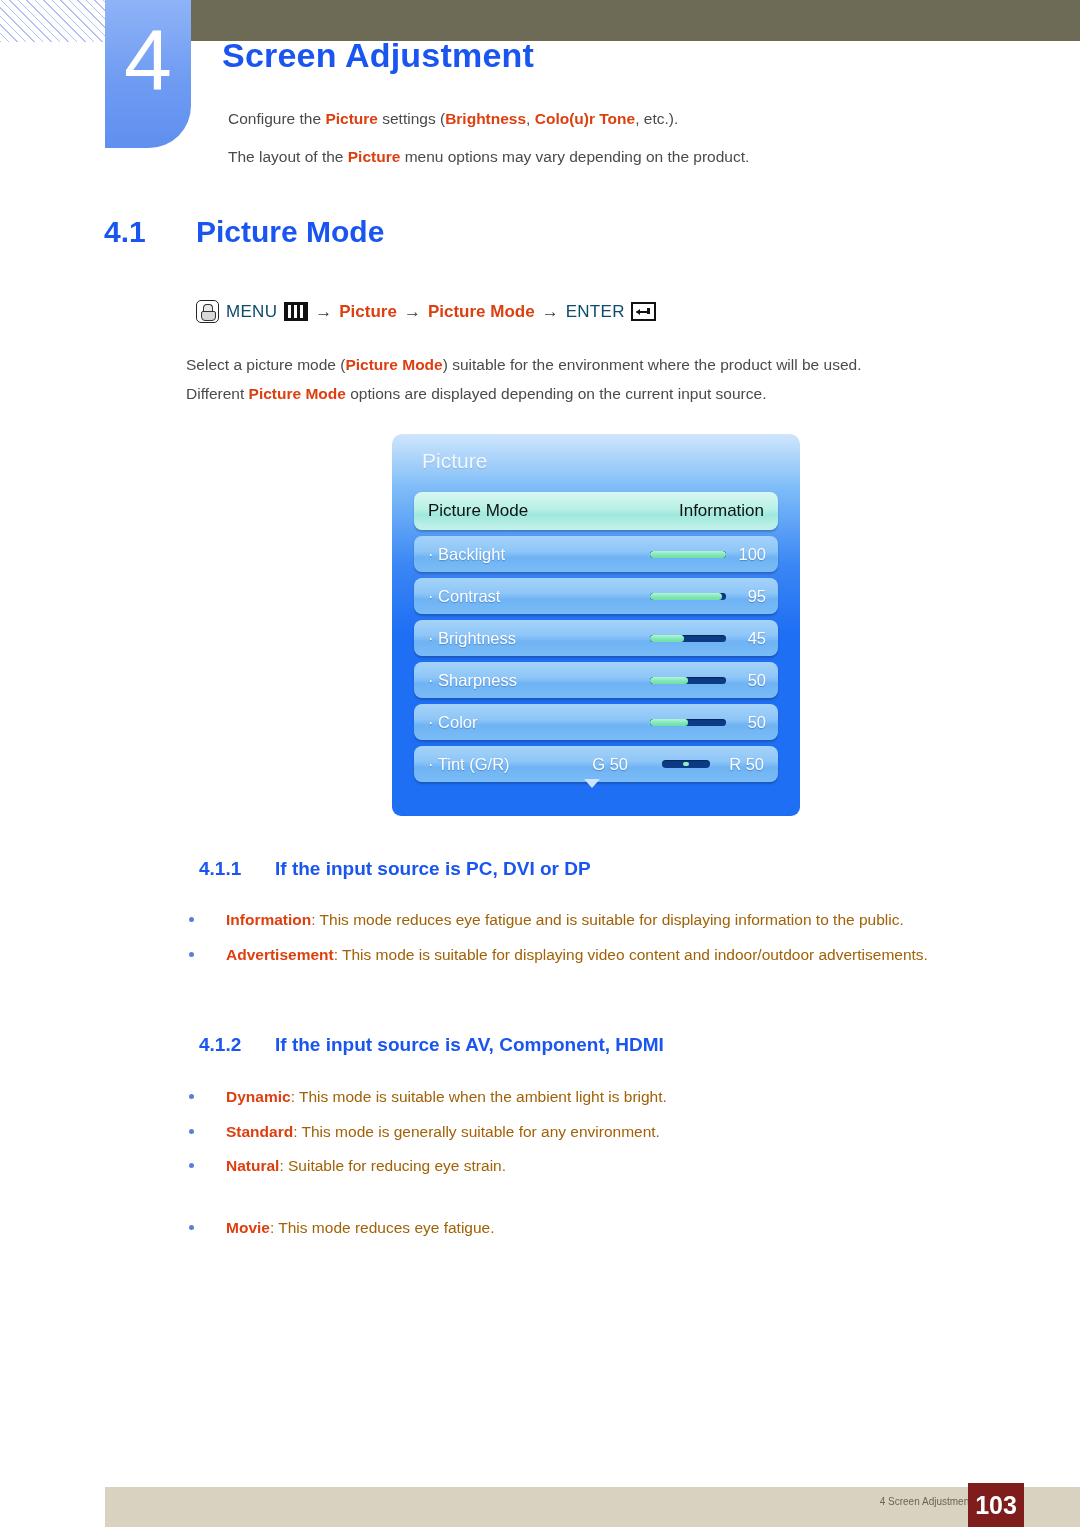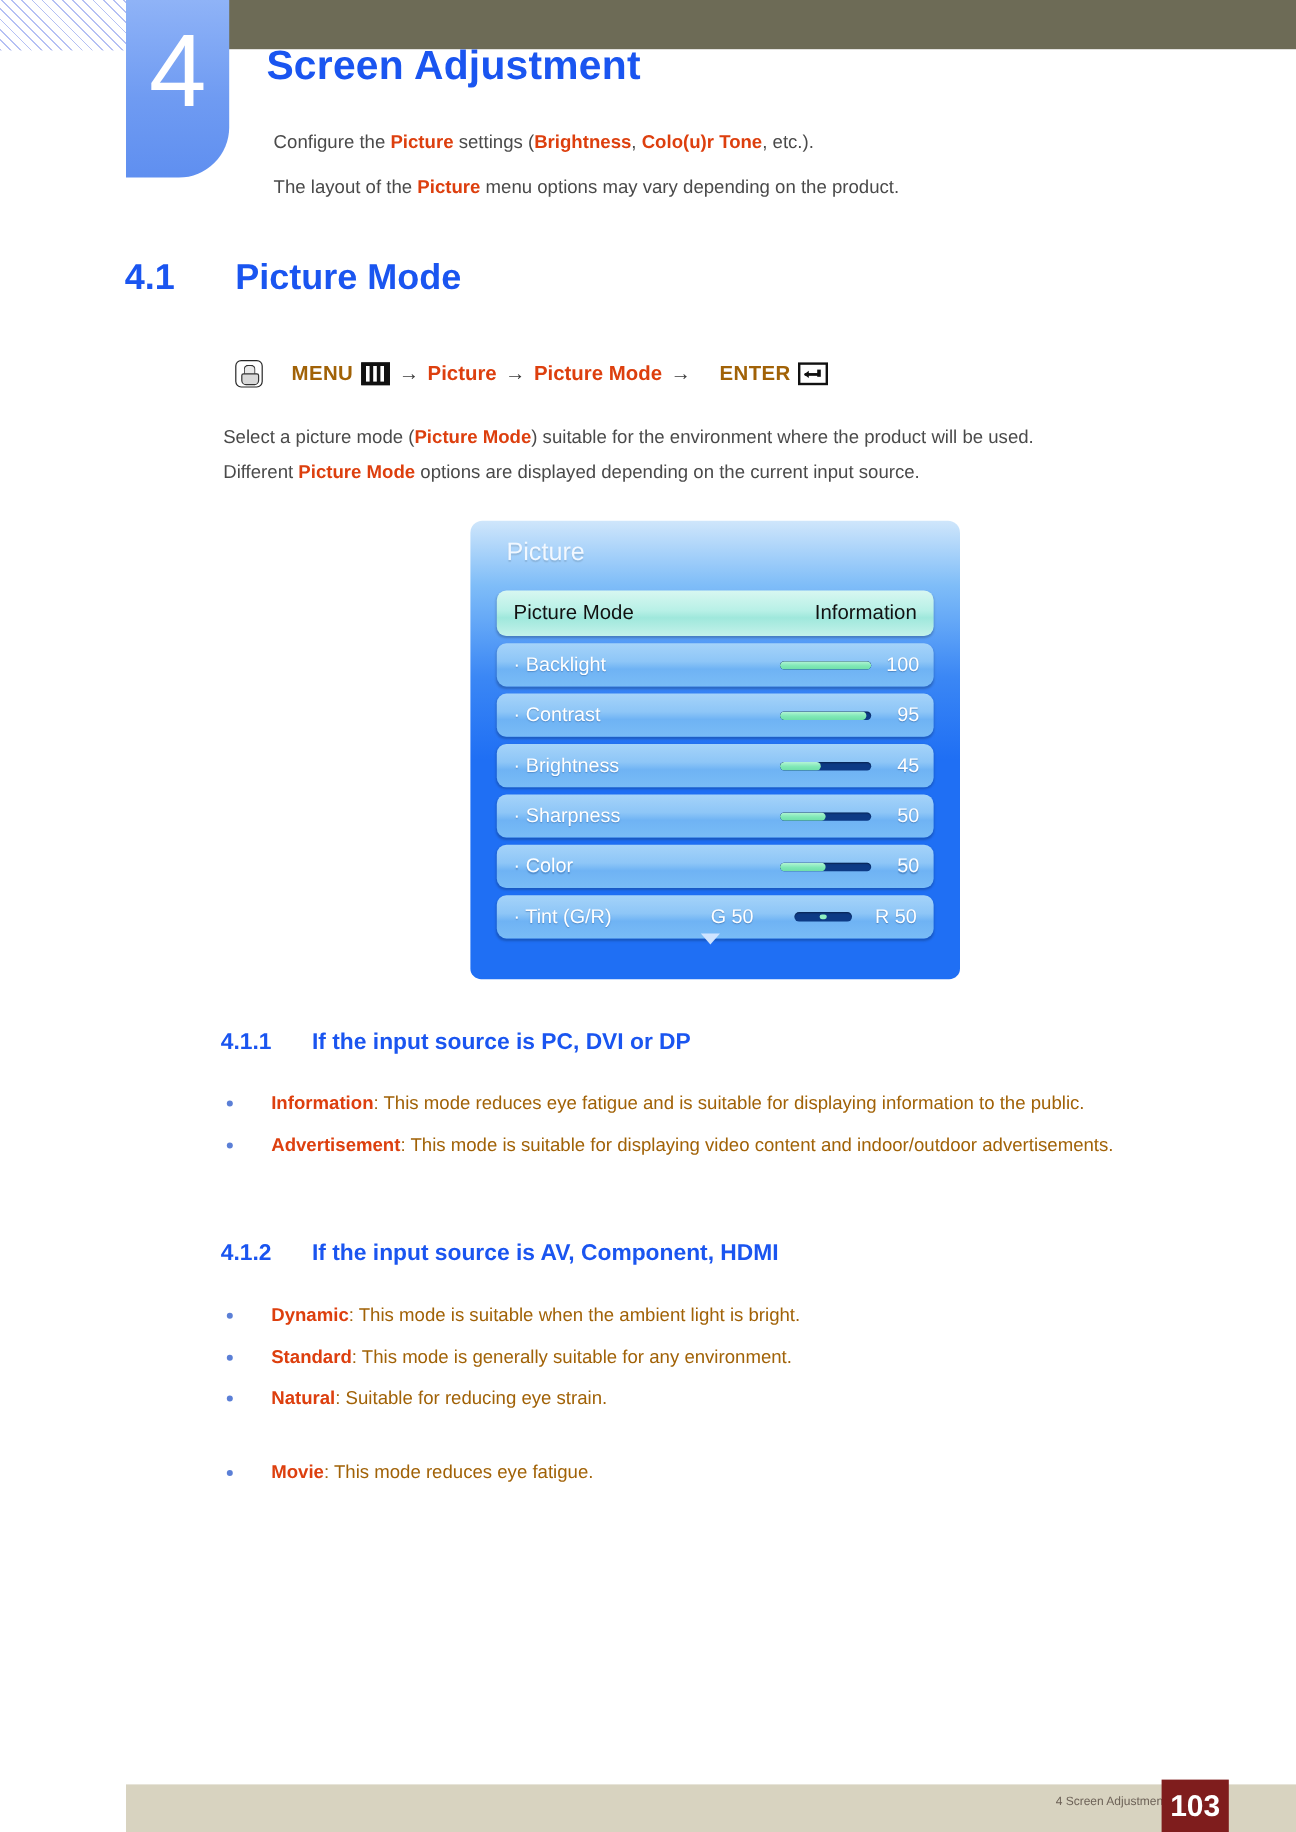--- a/index.html
+++ b/index.html
@@ -118,24 +118,23 @@
   .icon-hand::after {
     content: "";
     position: absolute;
     left: 4px; top: 10px;
     width: 13px; height: 8px;
     background: #d9d9d9;
     border: 1.4px solid #333;
     border-radius: 2px 2px 4px 4px;
   }
   .lbl-menu, .lbl-enter {
-    color: #a16207;
-    font-weight: bold;
+    color: #0c4a6e;
+    font-weight: normal;
     letter-spacing: 0.3px;
-    margin-left: 17px;
   }
   .icon-menubars {
     display: inline-block;
     width: 24px; height: 19px;
     background: #111;
     position: relative;
     box-sizing: border-box;
     border: 2px solid #111;
     vertical-align: middle;
   }
@@ -335,21 +334,21 @@
 
   
   .sec-h2 {
     position: absolute;
     left: 184px;
     font-size: 19px;
     font-weight: bold;
     color: #1a55f0;
     white-space: nowrap;
   }
-  .sec-h2 .num { display: inline-block; width: 76px; }
+  .sec-h2 .num { display: inline-block; width: 76px; margin-left: 15px; }
   .h2-a { top: 858px; }
   .h2-b { top: 1034px; }
 
   .bullet {
     position: absolute;
     left: 186px;
     width: 830px;
     font-size: 15.5px;
     color: #4a4a4a;
     line-height: 1.5;

